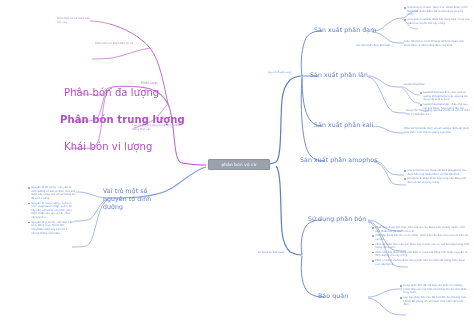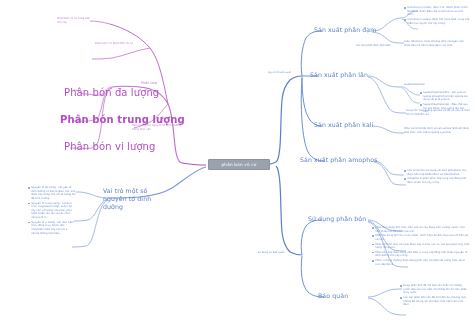--- a/index.html
+++ b/index.html
@@ -168,21 +168,21 @@
   </svg>
 
   <div class="node root-node" style="left:208px; top:159px; width:52px;">phân bón vô cơ</div>
 
   <div class="node pink-sub" style="left:141px; top:81px;">Phân Loại</div>
 
   <div class="node pink-main" style="left:31px; top:87px;">Phân bón đa lượng</div>
 
   <div class="node pink-main" style="left:27px; top:114px;font-weight:bold;">Phân bón trung lượng</div>
 
-  <div class="node pink-main" style="left:31px; top:141px;">Phân bón vi lượng</div>
+  <div class="node pink-main" style="left:31px; top:141px;">Khái bón vi lượng</div>
 
   <div class="node pink-leaf leaf-block" style="left:132px; top:124px; width:52px;">hàm lượng các nguyên tố dinh dưỡng trong thực vật</div>
 
   <div class="node pink-leaf leaf-block" style="left:95px; top:42px; width:58px;">Khái niệm về phân bón vô cơ</div>
 
   <div class="node pink-leaf leaf-block" style="left:57px; top:17px; width:34px;">Phân bón vô cơ cung cấp cho cây</div>
 
   <div class="node blue-main leaf-block" style="left:103px; top:187px; width:62px;">Vai trò một số nguyên tố dinh dưỡng</div>
 
   <div class="node blue-bullets" style="left:28px; top:186px; width:48px;">

